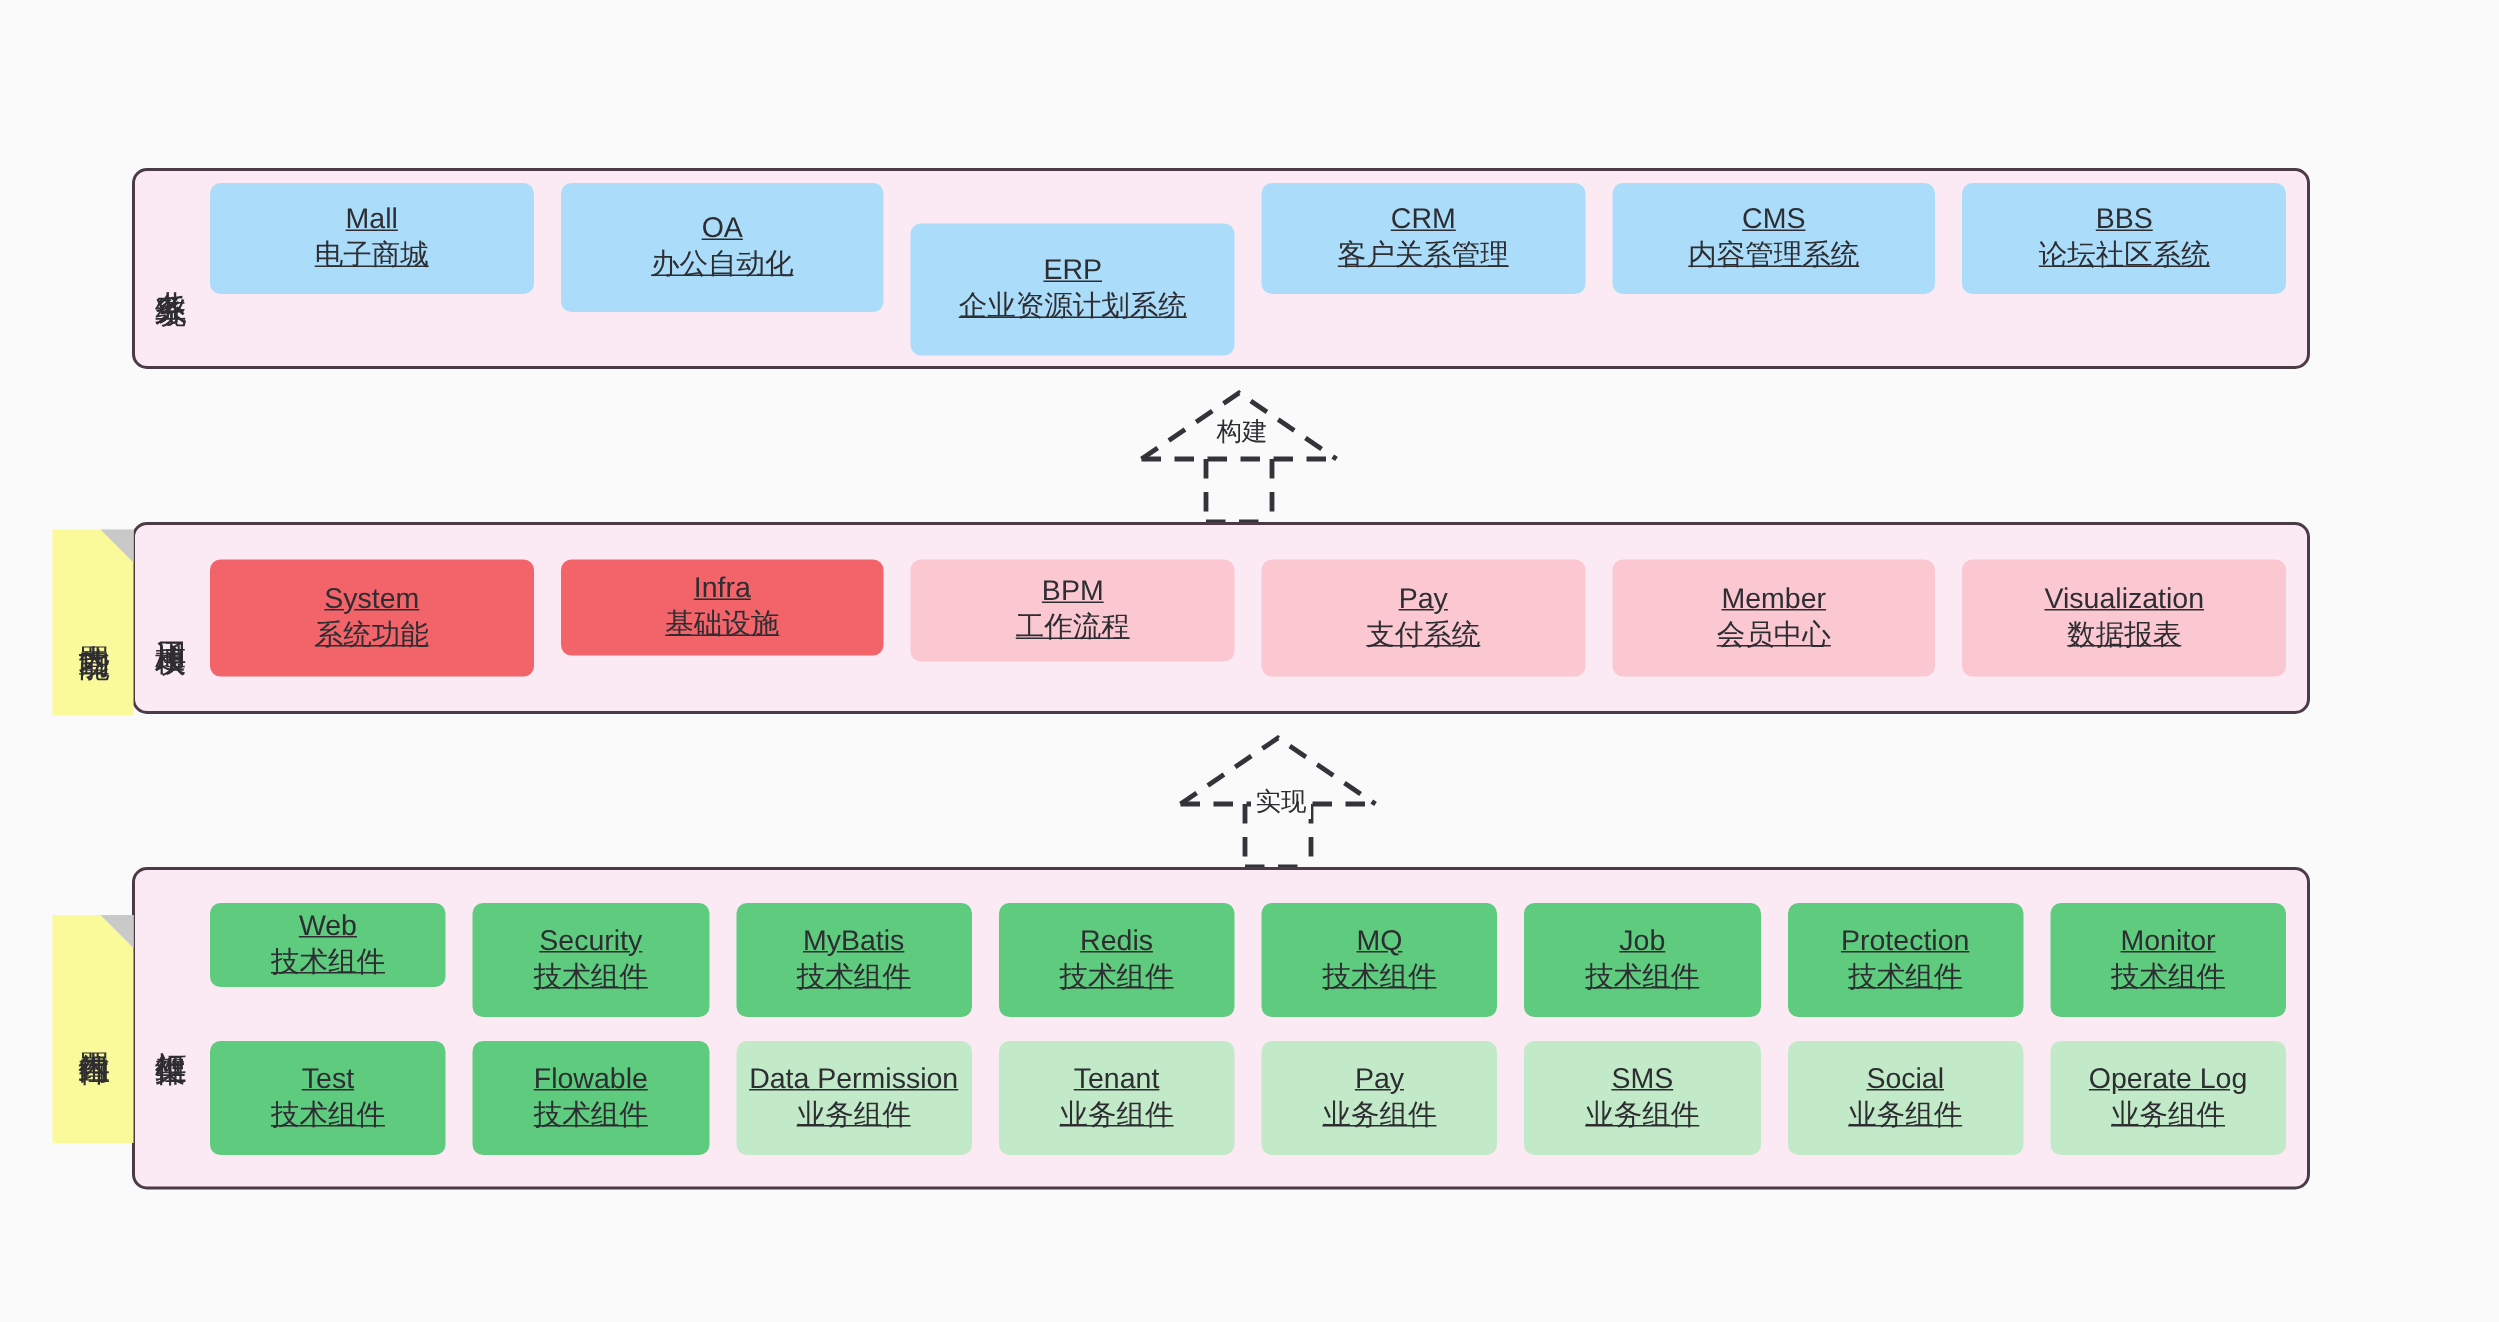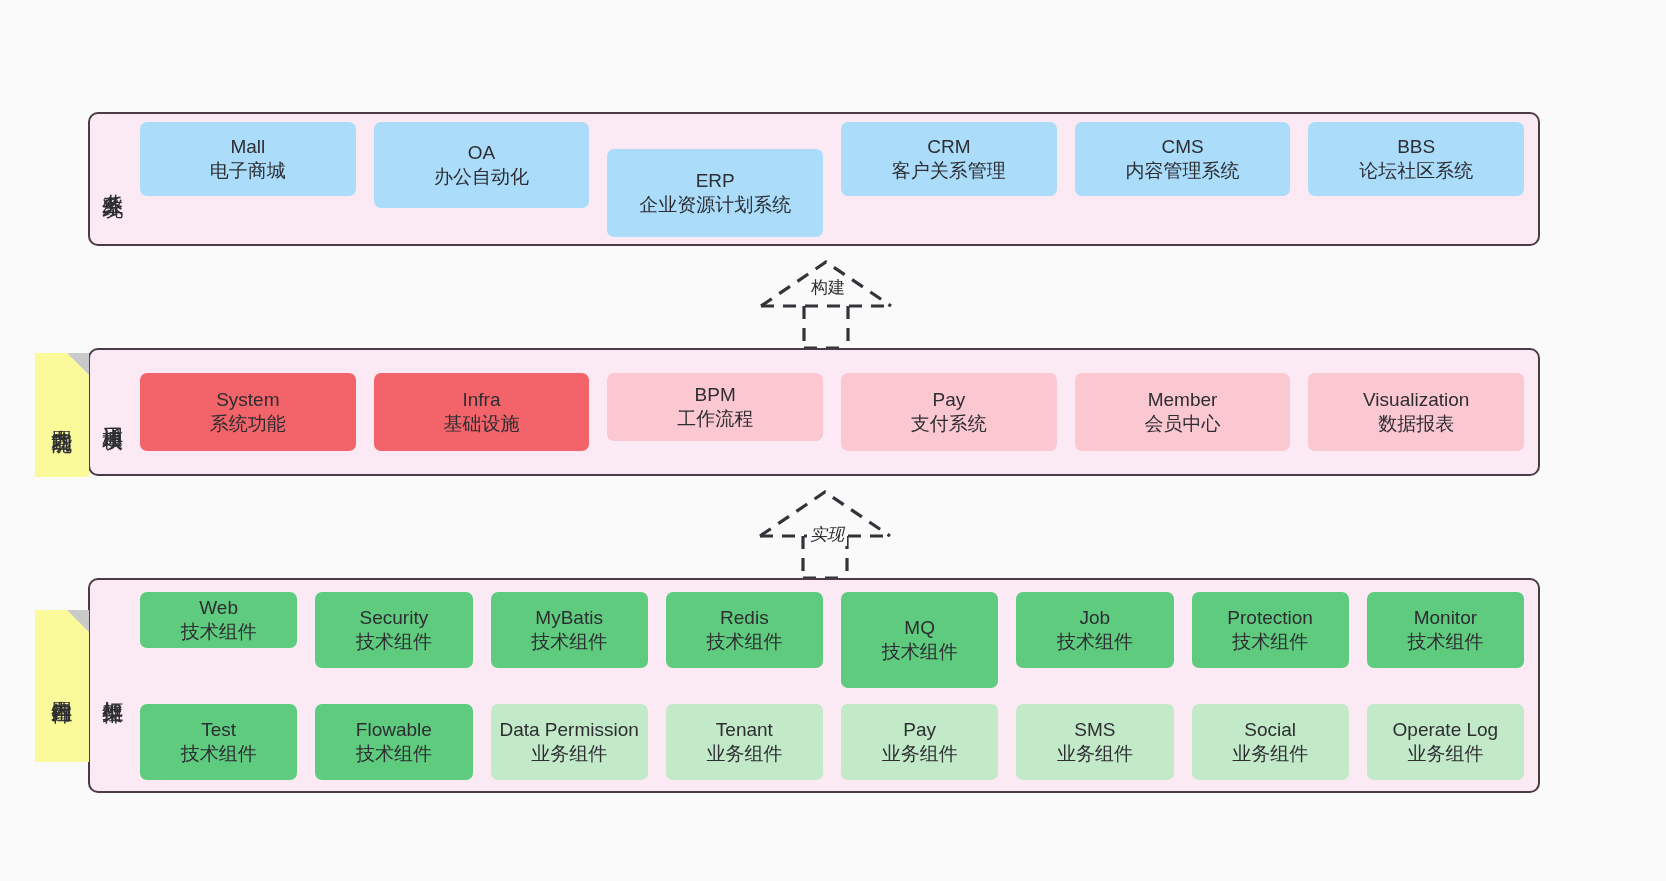--- a/index.html
+++ b/index.html
@@ -53,20 +53,21 @@
     flex-direction: column;
     justify-content: center;
     gap: 14px;
     padding: 0 14px 0 4px;
   }
 
   .row {
     display: flex;
     gap: 18px;
     align-items: stretch;
+    text-decoration: underline;
   }
 
   
   .card {
     flex: 1 1 0;
     border-radius: 7px;
     display: flex;
     flex-direction: column;
     align-items: center;
     justify-content: center;
@@ -190,21 +191,21 @@
   <div class="section" style="left:88px; top:348px; width:1452px; height:128px;">
     <div class="section-label">通用模块</div>
     <div class="section-body">
       <div class="row">
 
         <div class="card c-red" style="height:78px;">
           <span class="t1">System</span>
           <span class="t2">系统功能</span>
         </div>
 
-        <div class="card c-red" style="height:78px;">
+        <div class="card c-red" style="height:64px;">
           <span class="t1">Infra</span>
           <span class="t2">基础设施</span>
         </div>
 
         <div class="card c-pink" style="height:68px;">
           <span class="t1">BPM</span>
           <span class="t2">工作流程</span>
         </div>
 
         <div class="card c-pink" style="height:78px;">
@@ -224,21 +225,21 @@
 
       </div>
     </div>
   </div>
 
   <div class="note" style="left:35px; top:353px; width:54px; height:124px;">
     <span class="note-fold"></span>
     <span>内置功能</span>
   </div>
 
-  <div class="arrow" style="left:755px; top:488px; width:140px; height:92px;font-style:italic;">
+  <div class="arrow" style="left:782px; top:488px; width:140px; height:92px;">
     <svg width="140" height="92" viewBox="0 0 140 92" aria-hidden="true">
       <polyline points="5,48 70,4 135,48" fill="none" stroke="#33333a" stroke-width="3.2" stroke-dasharray="13 9" stroke-linecap="butt"></polyline>
       <line x1="5" y1="48" x2="135" y2="48" stroke="#33333a" stroke-width="3.2" stroke-dasharray="13 9"></line>
       <line x1="48" y1="48" x2="48" y2="90" stroke="#33333a" stroke-width="3.2" stroke-dasharray="13 9"></line>
       <line x1="92" y1="48" x2="92" y2="90" stroke="#33333a" stroke-width="3.2" stroke-dasharray="13 9"></line>
       <line x1="48" y1="90" x2="92" y2="90" stroke="#33333a" stroke-width="3.2" stroke-dasharray="13 9"></line>
     </svg>
     <span class="arrow-label" style="left:52px; top:35px;">实现</span>
   </div>
 
@@ -256,21 +257,21 @@
           <span class="t2">技术组件</span>
         </div>
         <div class="card c-green" style="height:76px;">
           <span class="t1">MyBatis</span>
           <span class="t2">技术组件</span>
         </div>
         <div class="card c-green" style="height:76px;">
           <span class="t1">Redis</span>
           <span class="t2">技术组件</span>
         </div>
-        <div class="card c-green" style="height:96px;">
+        <div class="card c-green" style="height:76px;">
           <span class="t1">MQ</span>
           <span class="t2">技术组件</span>
         </div>
         <div class="card c-green" style="height:76px;">
           <span class="t1">Job</span>
           <span class="t2">技术组件</span>
         </div>
         <div class="card c-green" style="height:76px;">
           <span class="t1">Protection</span>
           <span class="t2">技术组件</span>

